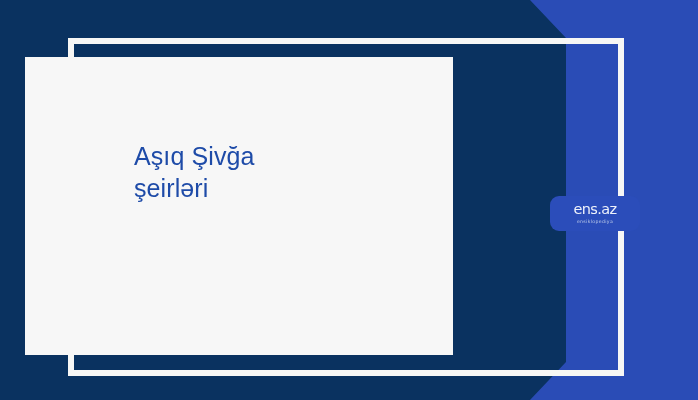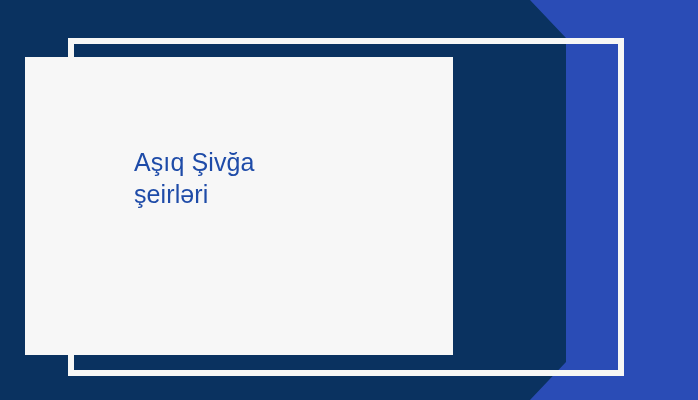--- a/index.html
+++ b/index.html
@@ -41,21 +41,21 @@
     left: 25px;
     top: 57px;
     width: 428px;
     height: 298px;
     background: #f7f7f7;
   }
   
   .text-block {
     position: absolute;
     left: 134px;
-    top: 146px;
+    top: 140px;
     width: 300px;
   }
   .title {
     color: #1e4ba8;
     font-size: 25px;
     line-height: 32px;
     font-weight: 400;
     letter-spacing: 0.1px;
     margin: 0;
     white-space: pre-line;
@@ -111,14 +111,18 @@
 
   <div class="frame"></div>
 
   <div class="card"></div>
 
   <div class="text-block">
     <div class="title">Aşıq Şivğa
 şeirləri</div>
   </div>
 
+  <div class="logo-badge">
+    <div class="logo-word">ens.az</div>
+    <div class="logo-sub">ensiklopediya</div>
+  </div>
 
 </div>
 
 </body></html>

